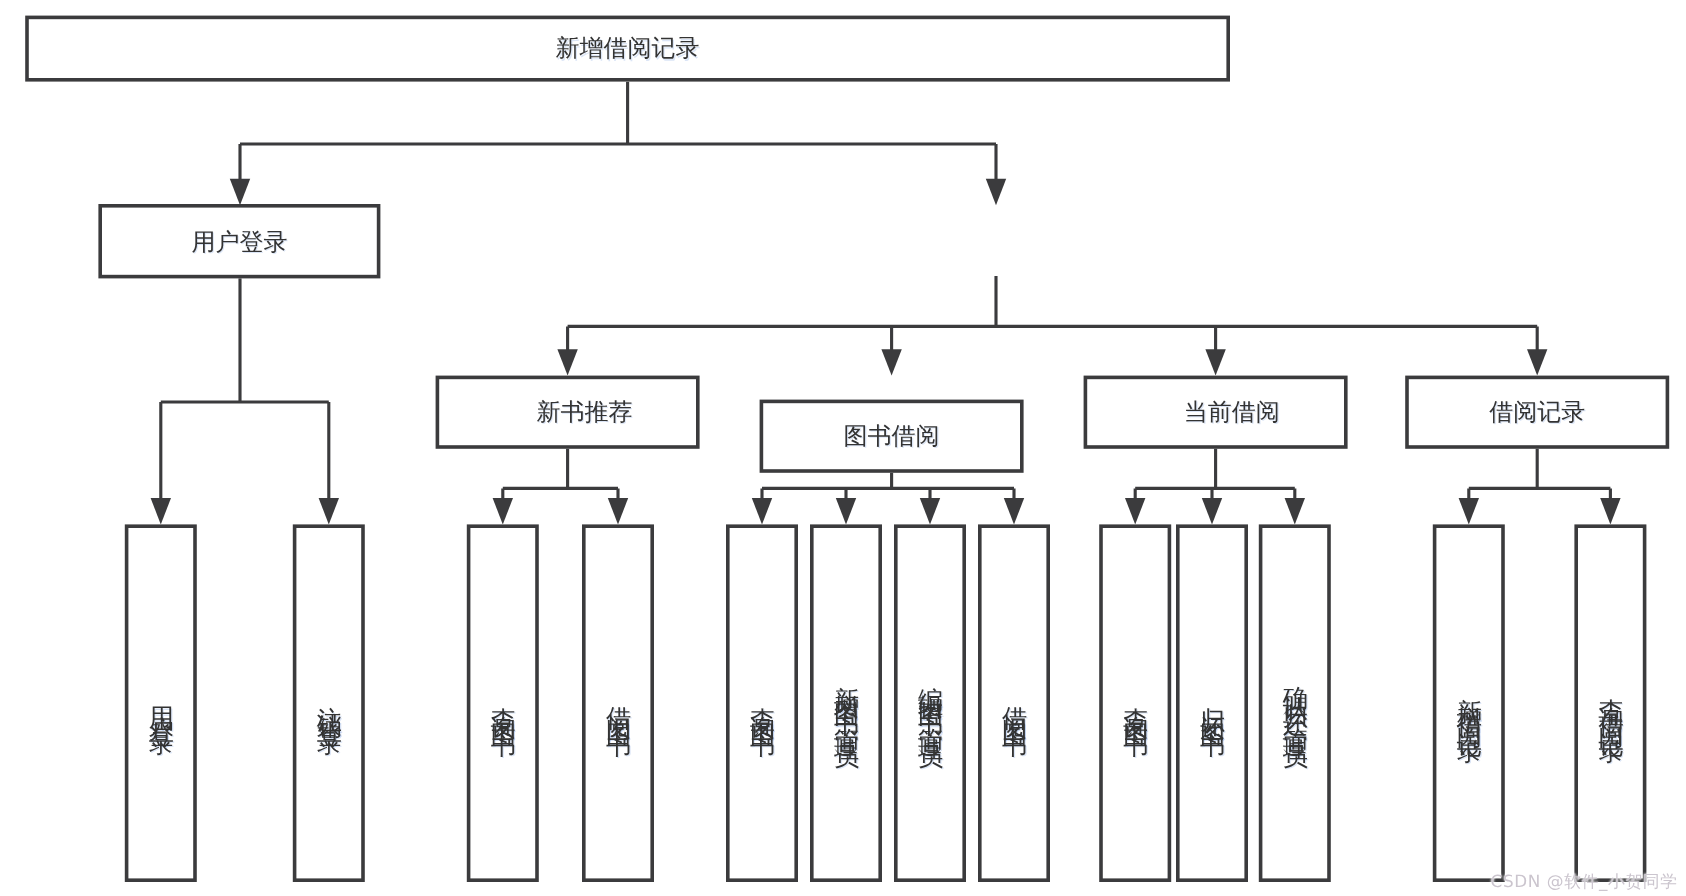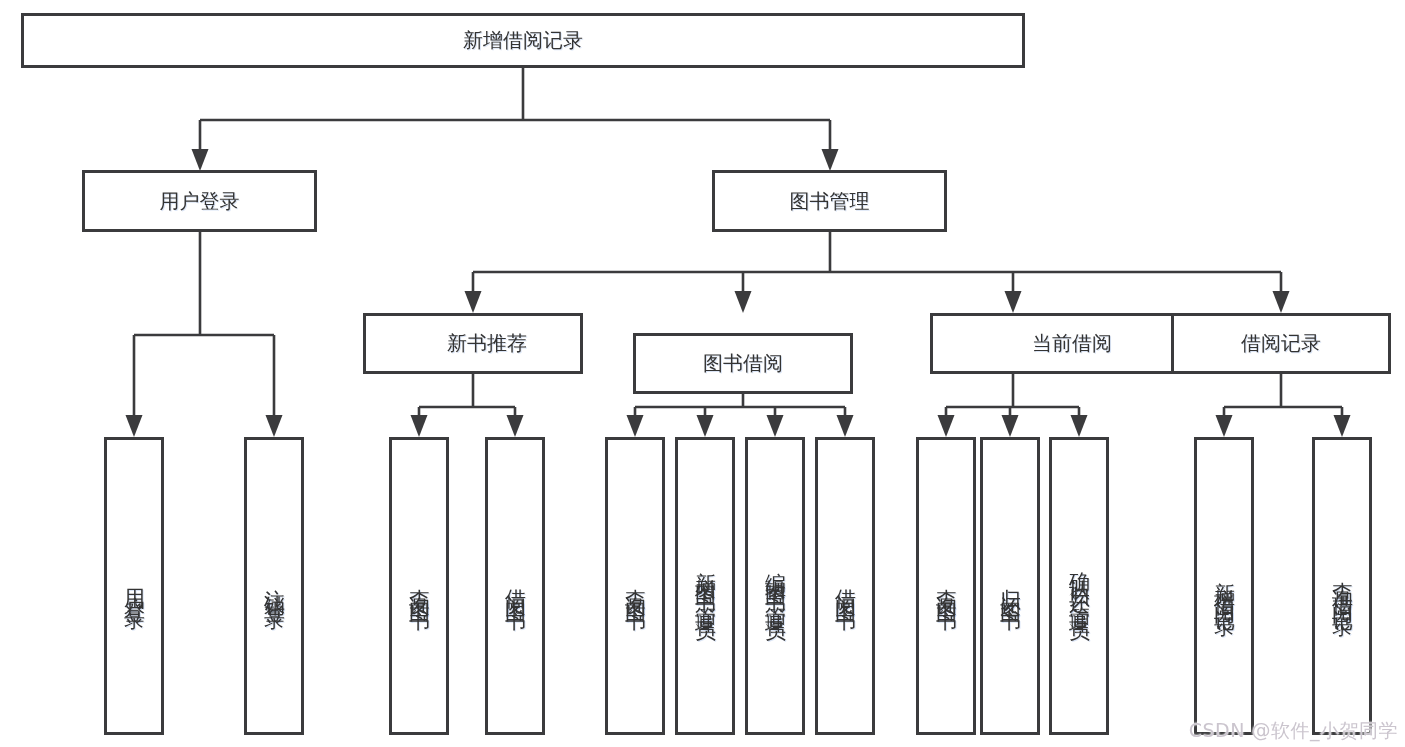--- a/index.html
+++ b/index.html
@@ -57,21 +57,21 @@
     letter-spacing:7px;
     color:var(--text);
     text-shadow:1px 1px 0 rgba(110,150,220,0.25);
     line-height:1;
   }
   .watermark{
     position:absolute;
     right:7px;
     bottom:3px;
     z-index:3;
-    font-size:19px;
+    font-size:14px;
     color:var(--wm);
     letter-spacing:0.5px;
     text-shadow:0 0 2px #fff,0 0 2px #fff;
     white-space:nowrap;
   }
 </style>
 </head>
 <body>
 
 <div class="stage">
@@ -123,31 +123,28 @@
     </g>
   </svg>
 
   <div class="hbox" style="left:21px;top:13px;width:1004px;height:55px;">
     <span>新增借阅记录</span>
   </div>
 
   <div class="hbox" style="left:82px;top:170px;width:235px;height:62px;">
     <span>用户登录</span>
   </div>
-  <div class="hbox" style="left:712px;top:170px;width:235px;height:62px;">
-    <span>图书管理</span>
-  </div>
 
   <div class="hbox" style="left:363px;top:313px;width:220px;height:61px;padding-left:28px;">
     <span>新书推荐</span>
   </div>
   <div class="hbox" style="left:633px;top:313px;width:220px;height:61px;margin-top:20px;">
     <span>图书借阅</span>
   </div>
-  <div class="hbox" style="left:930px;top:313px;width:257px;height:61px;padding-left:27px;">
+  <div class="hbox" style="left:903px;top:313px;width:220px;height:61px;padding-left:27px;">
     <span>当前借阅</span>
   </div>
   <div class="hbox" style="left:1171px;top:313px;width:220px;height:61px;">
     <span>借阅记录</span>
   </div>
 
   <div class="vbox" style="left:104px;">
     <span class="vtext">用户登录</span>
   </div>
   <div class="vbox" style="left:244px;">

